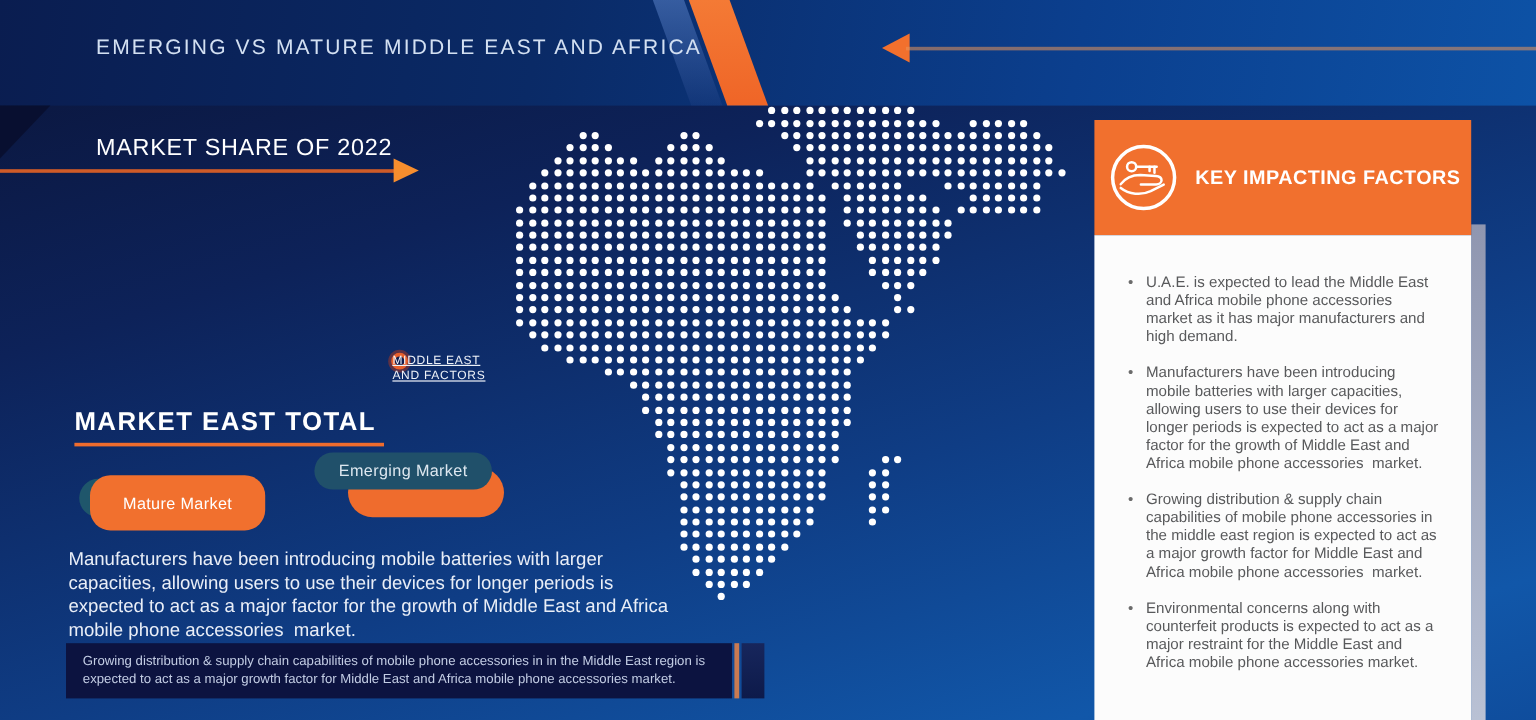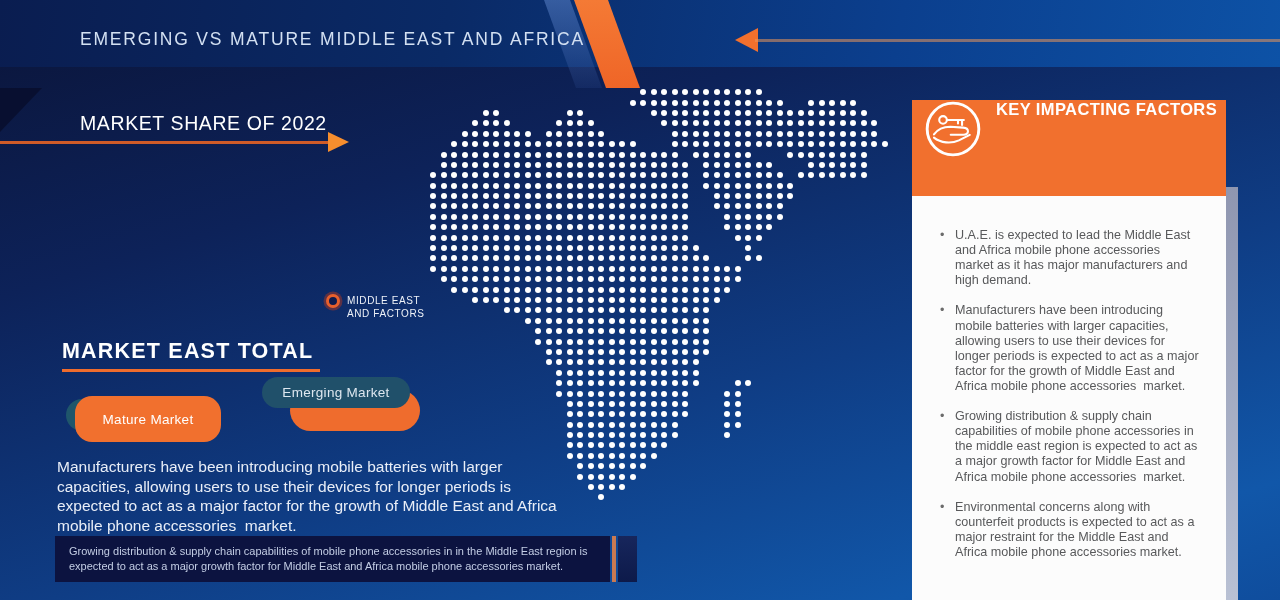--- a/index.html
+++ b/index.html
@@ -3,43 +3,43 @@
 <meta charset="utf-8">
 <style>
   html,body{margin:0;padding:0;background:#09102e;}
   *{box-sizing:border-box;}
   .stage{
     position:relative;width:1280px;height:600px;overflow:hidden;
     font-family:"Liberation Sans", sans-serif;
     background:linear-gradient(163deg,#0b173f 6%,#0d2259 30%,#0f3d85 62%,#1157a9 88%,#0f4d9d 100%);
   }
   
-  .header{position:absolute;left:0;top:0;width:1280px;height:67px;
+  .header{position:absolute;left:0;top:0;width:1280px;height:88px;
     background:linear-gradient(100deg,#0a1d50 0%,#0a2a66 35%,#0b3f8e 70%,#0d52a6 100%);padding-left:48px;}
   .header-title{position:absolute;left:80px;top:28px;color:#d3e0f2;font-size:17.5px;
     letter-spacing:1.8px;line-height:1.32;white-space:pre-wrap;}
   .stripe{position:absolute;top:0;height:88px;transform:skewX(20deg);transform-origin:top left;}
   .stripe-blue{left:544px;width:26px;background:linear-gradient(180deg,rgba(90,130,200,.55),rgba(40,70,140,.25));}
   .stripe-orange{left:574px;width:34px;background:linear-gradient(180deg,#f47a35,#ef6527);}
   .header-arrow-line{position:absolute;left:755px;top:39px;width:525px;height:2.5px;
     background:rgba(235,150,90,.55);}
   .header-arrow-head{position:absolute;left:735px;top:28px;width:0;height:0;
     border-right:23px solid #f2702d;border-top:12px solid transparent;border-bottom:12px solid transparent;}
   .under-header-wedge{position:absolute;left:0;top:88px;width:0;height:0;
     border-top:44px solid rgba(8,14,45,.85);border-right:42px solid transparent;}
   
   .dot-map{position:absolute;left:428px;top:87px;}
   .map-row{display:flex;height:10.4px;align-items:center;}
   .map-cell{width:10.5px;height:10.4px;display:flex;align-items:center;justify-content:center;}
   .map-cell.dot::before{content:'';display:block;width:6px;height:6px;border-radius:50%;background:#ffffff;}
   
   .map-marker{position:absolute;left:326px;top:294px;width:14px;height:14px;border-radius:50%;
     border:3px solid #e8602c;background:#101b4d;box-shadow:0 0 0 2.5px rgba(160,55,40,.55);}
-  .map-marker-label{position:absolute;left:347px;top:295px;color:#eef2f8;font-size:10px;
-    letter-spacing:.6px;line-height:1.25;}
+  .map-marker-label{position:absolute;left:327px;top:295px;color:#eef2f8;font-size:10px;
+    letter-spacing:.6px;line-height:1.25;text-decoration:underline;}
   
   .share-title{position:absolute;left:80px;top:112px;color:#ffffff;font-size:19.5px;font-weight:normal;letter-spacing:.6px;}
   .share-arrow-line{position:absolute;left:0;top:141px;width:330px;height:2.5px;background:#cf5b28;}
   .share-arrow-head{position:absolute;left:328px;top:132px;width:0;height:0;
     border-left:21px solid #f78e2e;border-top:10px solid transparent;border-bottom:10px solid transparent;}
   
   .size-title{position:absolute;left:62px;top:339px;color:#ffffff;font-size:21.5px;font-weight:bold;letter-spacing:1.2px;}
   .size-underline{position:absolute;left:62px;top:369px;width:258px;height:3px;background:#ef6c2d;}
   .pill{position:absolute;border-radius:17px;display:flex;align-items:center;justify-content:center;
     font-size:13.5px;letter-spacing:.3px;}
@@ -52,21 +52,21 @@
     line-height:1.26;white-space:pre-wrap;}
   .footnote-bar{position:absolute;left:55px;top:536px;width:555px;height:46px;background:#0c1340;
     color:#c3cde4;font-size:11px;line-height:1.35;padding:8px 12px 8px 14px;white-space:pre-wrap;}
   .footnote-stripe{position:absolute;left:612px;top:536px;width:4px;height:46px;background:#c97a52;}
   .footnote-block{position:absolute;left:618px;top:536px;width:19px;height:46px;
     background:linear-gradient(180deg,#17265c,#0d1a4a);}
   
   .panel-shadow{position:absolute;left:1226px;top:187px;width:12px;height:413px;
     background:linear-gradient(180deg,#8f96b0,#b9c1d4);}
   .panel-header{position:absolute;left:912px;top:100px;width:314px;height:96px;background:#f1702e;
-    display:flex;padding-left:12px;}
+    display:flex;align-items:center;padding-left:12px;}
   .panel-icon{width:58px;height:58px;flex:0 0 58px;}
   .panel-title{color:#ffffff;font-size:16.5px;font-weight:bold;letter-spacing:.4px;margin-left:14px;}
   .panel-card{position:absolute;left:912px;top:196px;width:314px;height:404px;background:#fcfcfc;
     padding:32px 26px 0 24px;display:flex;flex-direction:column;gap:15px;overflow:hidden;}
   .bullet{display:flex;color:#58595b;font-size:12.6px;line-height:1.2;}
   .bullet-marker{width:19px;flex:0 0 19px;color:#6b6b6b;text-align:left;padding-left:4px;}
   .bullet-text{flex:1;white-space:pre-wrap;}
 </style>
 </head>
 <body>

